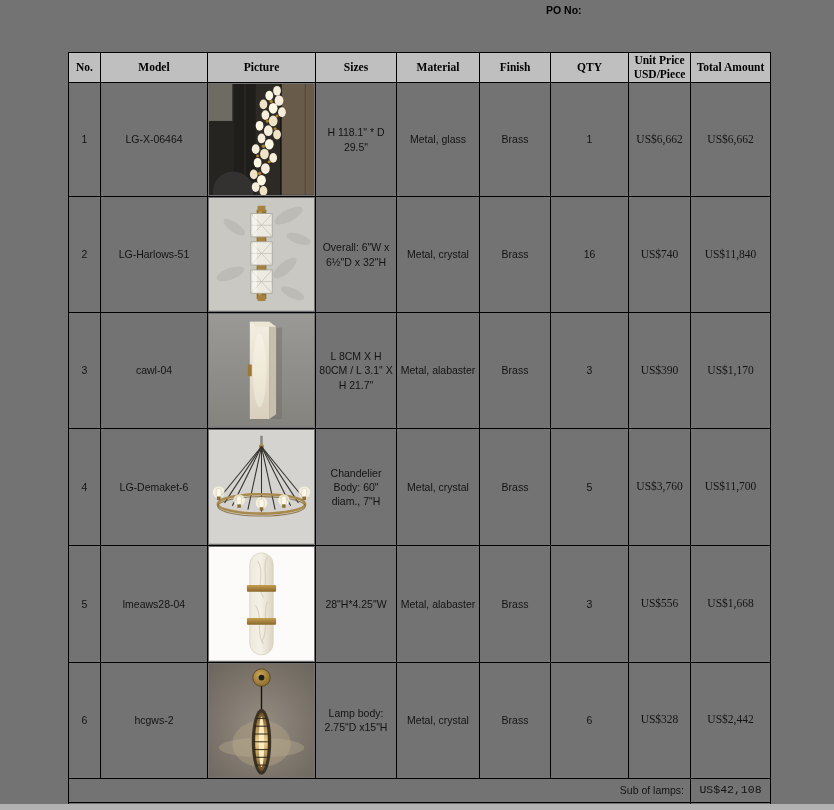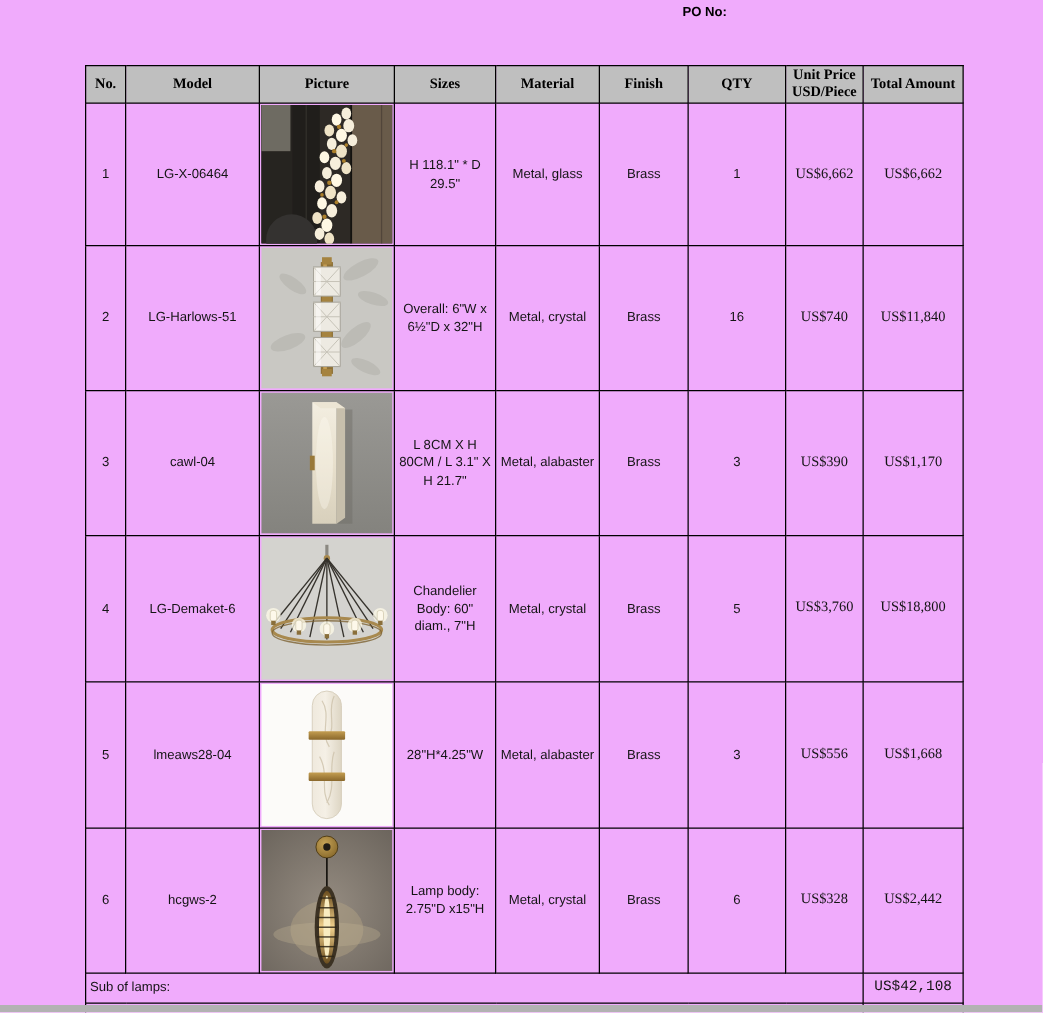--- a/index.html
+++ b/index.html
@@ -2,21 +2,21 @@
 <html><head>
 <meta charset="utf-8">
 <style>
   * { box-sizing: border-box; }
   html, body { margin: 0; padding: 0; }
   body {
     width: 834px; height: 810px; background: #ffffff;
     font-family: "Liberation Sans", sans-serif;
     overflow: hidden;
   }
-  .page { position: relative; width: 834px; height: 810px; background: #f0abfc; overflow: hidden; }
+  .page { position: relative; width: 834px; height: 810px; background: #737373; overflow: hidden; }
 
   .po-no {
     position: absolute; left: 546px; top: 4px;
     font-size: 10.5px; font-weight: bold; color: #000;
   }
 
   table.po-table {
     position: absolute; left: 68px; top: 52px;
     width: 702px; border-collapse: collapse; table-layout: fixed;
   }
@@ -50,21 +50,21 @@
 
   td.c-pic { padding: 1px; }
   td.c-pic svg { display: block; width: 100%; height: 100%; }
 
   td.c-price {
     font-family: "Liberation Serif", serif;
     font-size: 11.5px;
     margin-top: 28px;
   }
   td.sub-label {
-    text-align: left;
+    text-align: right;
     padding-right: 6px;
     font-size: 10.5px;
   }
   td.sub-value {
     font-family: Liberation Mono, monospace;
     font-size: 11.5px;
   }
 
   .bottom-strip {
     position: absolute; left: 0; bottom: 0;
@@ -282,21 +282,21 @@
               <rect x="95.4" y="60" width="5.2" height="9" rx="2" fill="#fdf8ea" stroke="#cfc6ab" stroke-width="0.6"></rect>
               <rect x="96.2" y="68.5" width="3.6" height="3.5" fill="#8a6f3a"></rect>
             </g>
           </svg>
         </td>
         <td>Chandelier Body: 60" diam., 7"H</td>
         <td>Metal, crystal</td>
         <td>Brass</td>
         <td>5</td>
         <td class="c-price">US$3,760</td>
-        <td class="c-price">US$18,800</td>
+        <td class="c-price">US$11,700</td>
       </tr>
 
       <tr class="rh-5">
         <td>5</td>
         <td>lmeaws28-04</td>
         <td class="c-pic">
           <svg viewBox="0 0 108 117" preserveAspectRatio="none">
             <defs>
               <linearGradient id="g5" x1="0" y1="0" x2="1" y2="0">
                 <stop offset="0" stop-color="#efe9dd"></stop>

